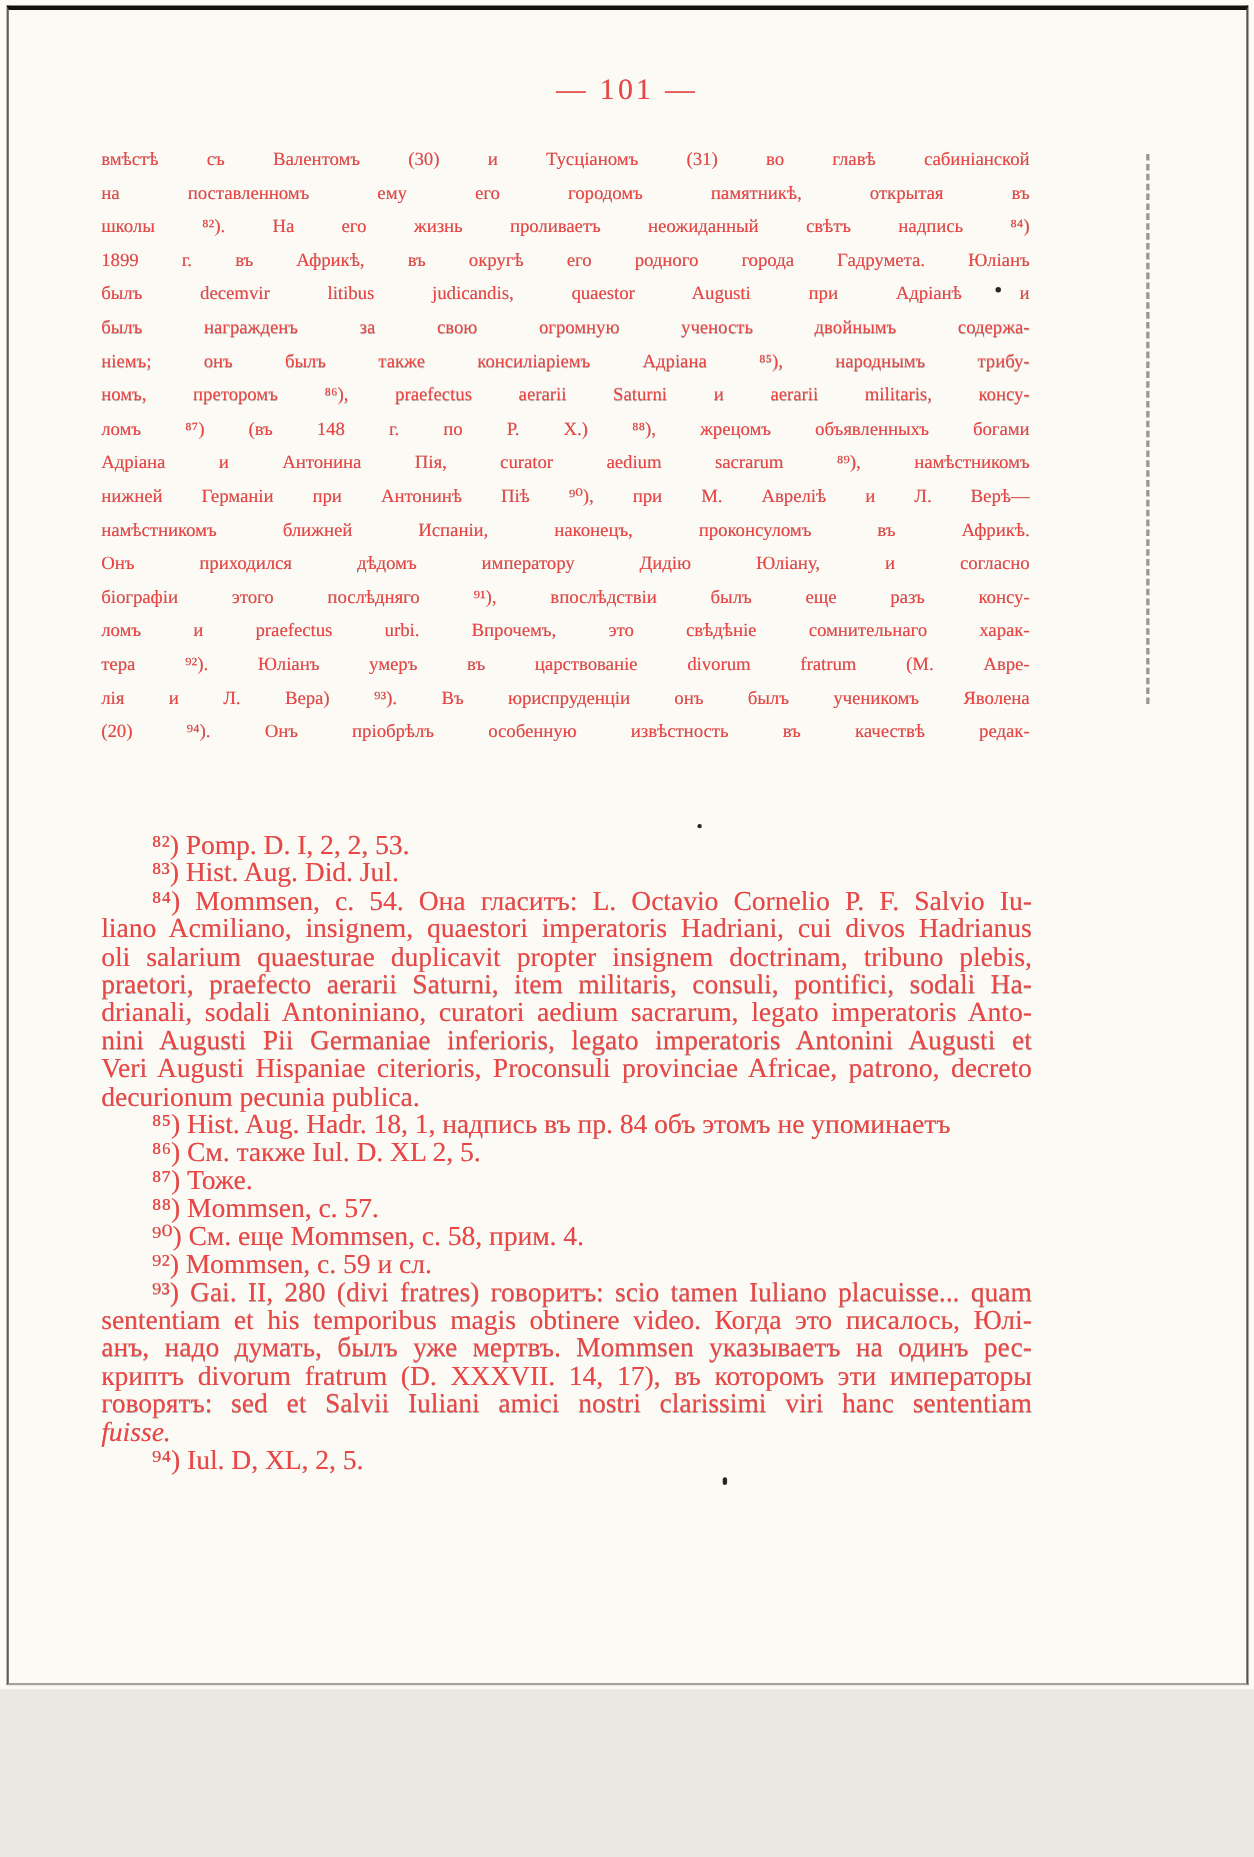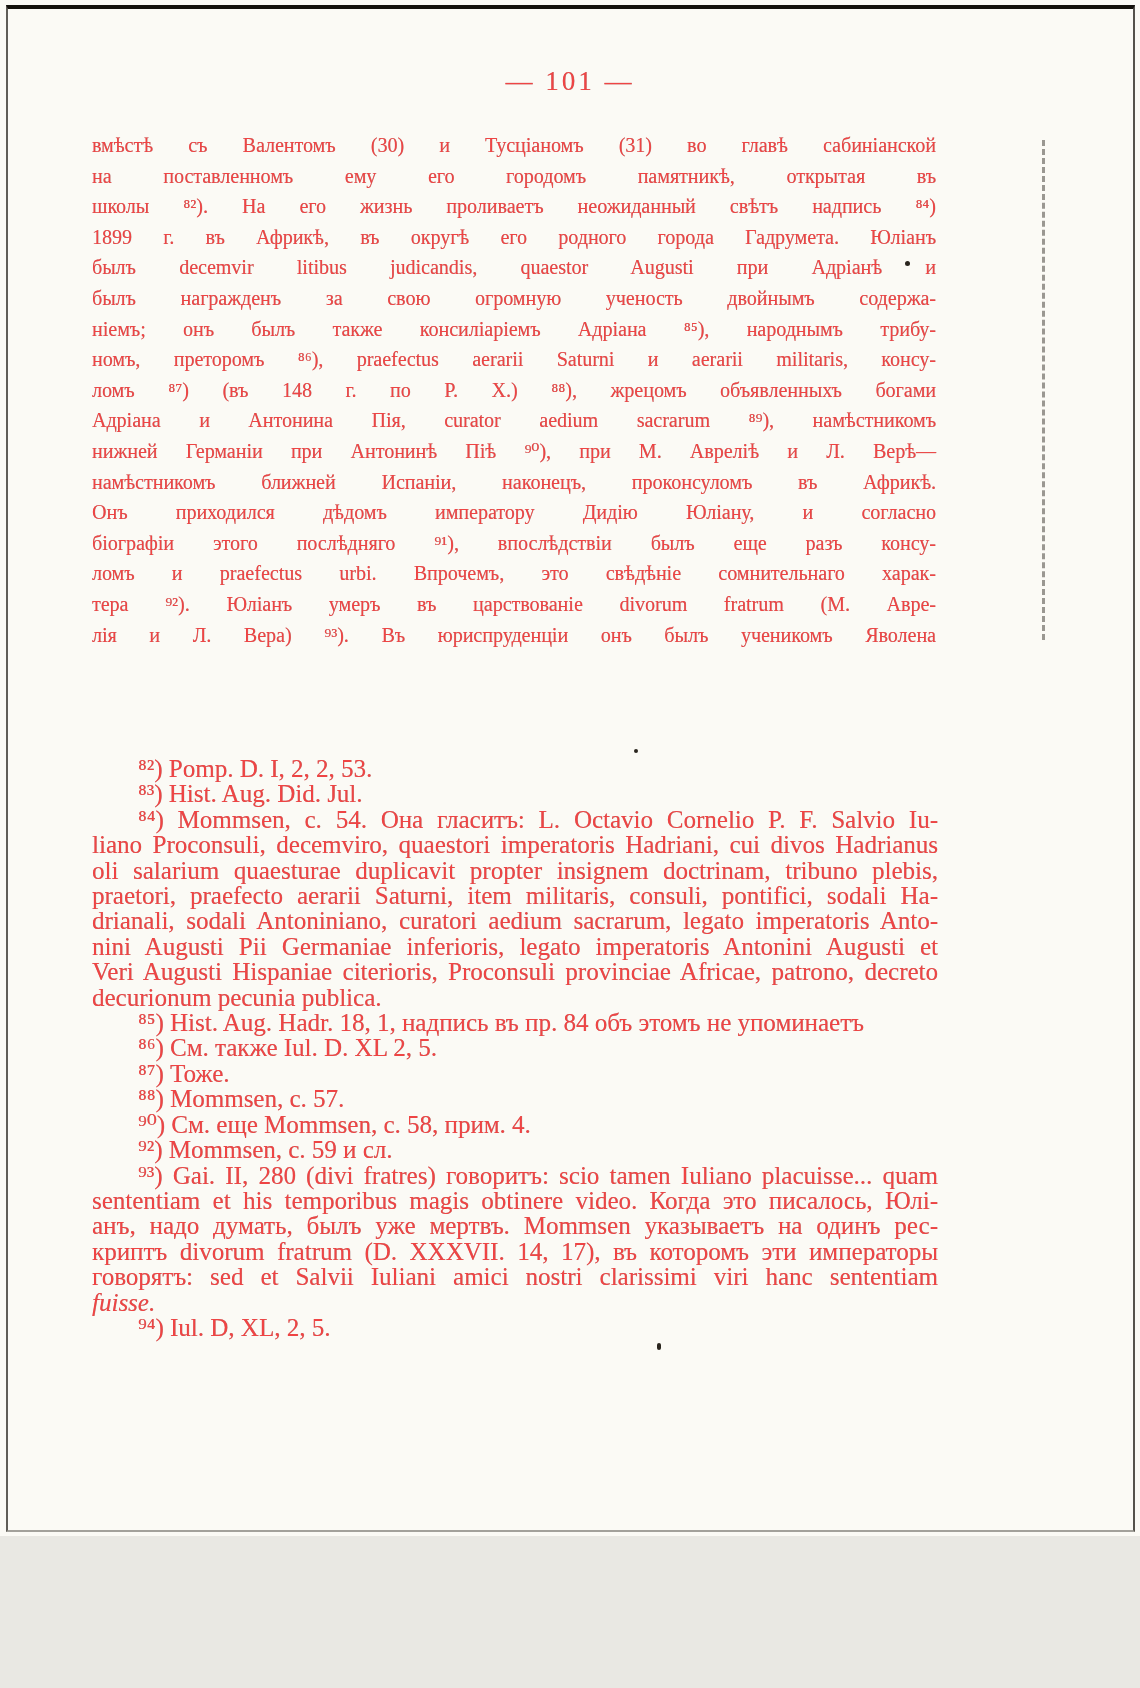--- a/index.html
+++ b/index.html
@@ -26,21 +26,21 @@
   .page-number {
     position: absolute;
     top: 66px; left: 0; width: 100%;
     text-align: center;
     font-size: 27px;
     letter-spacing: 3px;
   }
   .main-text {
     position: absolute;
     left: 92px; top: 130px; width: 844px;
-    font-size: 20px;
+    font-size: 17px;
     line-height: 30.6px;
   }
   .main-text .line {
     text-align: justify;
     text-align-last: justify;
   }
   .footnotes {
     position: absolute;
     left: 92px; top: 756px; width: 846px;
     font-size: 25px;
@@ -87,27 +87,28 @@
     <div class="line">номъ, преторомъ ⁸⁶), praefectus aerarii Saturni и aerarii militaris, консу-</div>
     <div class="line">ломъ ⁸⁷) (въ 148 г. по Р. X.) ⁸⁸), жрецомъ объявленныхъ богами</div>
     <div class="line">Адріана и Антонина Пія, curator aedium sacrarum ⁸⁹), намѣстникомъ</div>
     <div class="line">нижней Германіи при Антонинѣ Піѣ ⁹⁰), при М. Авреліѣ и Л. Верѣ—</div>
     <div class="line">намѣстникомъ ближней Испаніи, наконецъ, проконсуломъ въ Африкѣ.</div>
     <div class="line">Онъ приходился дѣдомъ императору Дидію Юліану, и согласно</div>
     <div class="line">біографіи этого послѣдняго ⁹¹), впослѣдствіи былъ еще разъ консу-</div>
     <div class="line">ломъ и praefectus urbi. Впрочемъ, это свѣдѣніе сомнительнаго харак-</div>
     <div class="line">тера ⁹²). Юліанъ умеръ въ царствованіе divorum fratrum (М. Авре-</div>
     <div class="line">лія и Л. Вера) ⁹³). Въ юриспруденціи онъ былъ ученикомъ Яволена</div>
+    <div class="line">(20) ⁹⁴). Онъ пріобрѣлъ особенную извѣстность въ качествѣ редак-</div>
   </div>
 
   <div class="footnotes">
     <div class="fn-line indent">⁸²) Pomp. D. I, 2, 2, 53.</div>
     <div class="fn-line indent">⁸³) Hist. Aug. Did. Jul.</div>
     <div class="fn-line indent just">⁸⁴) Mommsen, c. 54. Она гласитъ: L. Octavio Cornelio P. F. Salvio Iu-</div>
-    <div class="fn-line just">liano Proconsuli, decemviro, quaestori imperatoris Hadriani, cui divos Hadrianus</div>
+    <div class="fn-line just">liano Acmiliano, insignem, quaestori imperatoris Hadriani, cui divos Hadrianus</div>
     <div class="fn-line just">oli salarium quaesturae duplicavit propter insignem doctrinam, tribuno plebis,</div>
     <div class="fn-line just">praetori, praefecto aerarii Saturni, item militaris, consuli, pontifici, sodali Ha-</div>
     <div class="fn-line just">drianali, sodali Antoniniano, curatori aedium sacrarum, legato imperatoris Anto-</div>
     <div class="fn-line just">nini Augusti Pii Germaniae inferioris, legato imperatoris Antonini Augusti et</div>
     <div class="fn-line just">Veri Augusti Hispaniae citerioris, Proconsuli provinciae Africae, patrono, decreto</div>
     <div class="fn-line">decurionum pecunia publica.</div>
     <div class="fn-line indent">⁸⁵) Hist. Aug. Hadr. 18, 1, надпись въ пр. 84 объ этомъ не упоминаетъ</div>
     <div class="fn-line indent">⁸⁶) См. также Iul. D. XL 2, 5.</div>
     <div class="fn-line indent">⁸⁷) Тоже.</div>
     <div class="fn-line indent">⁸⁸) Mommsen, c. 57.</div>

